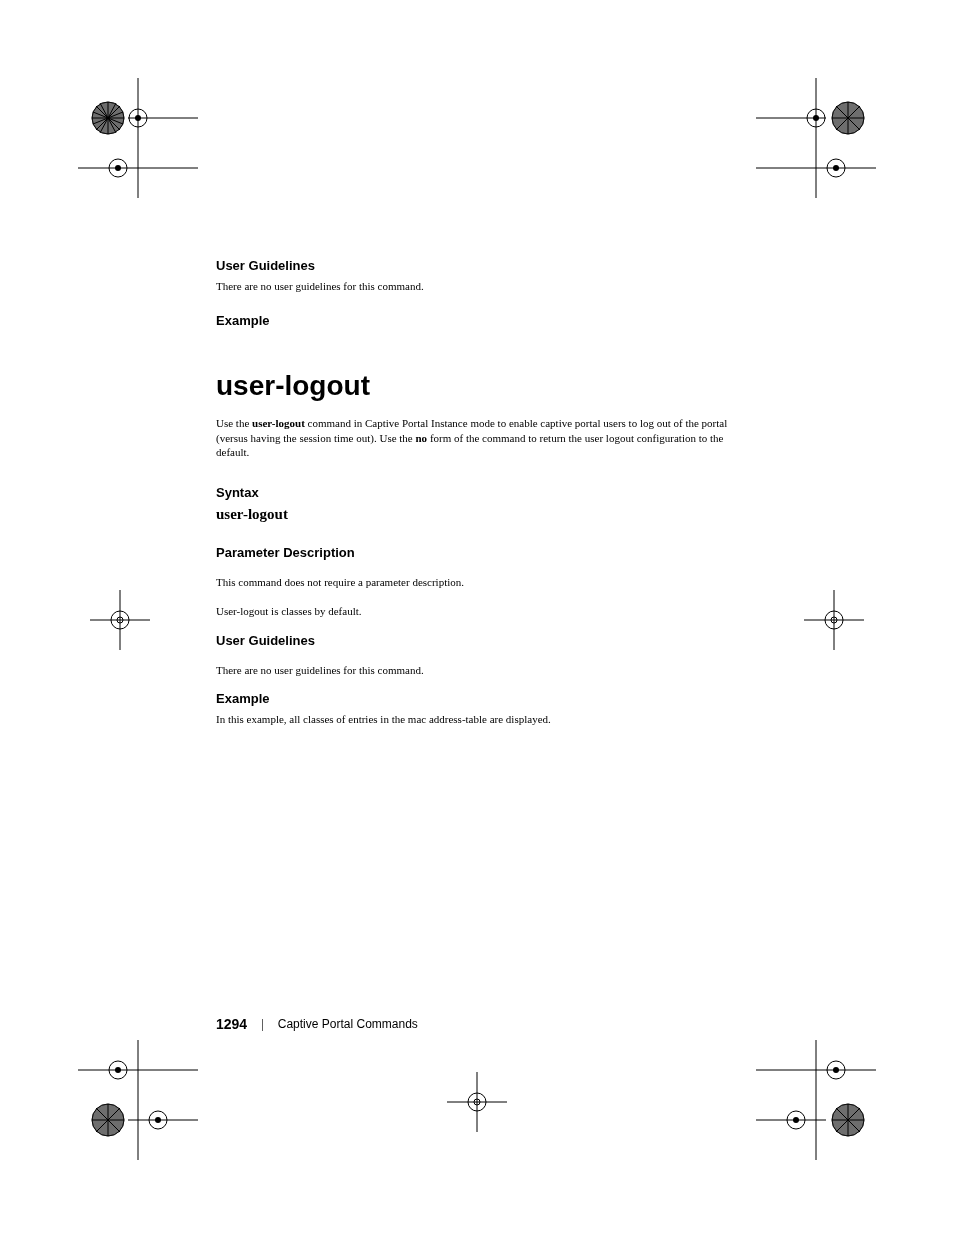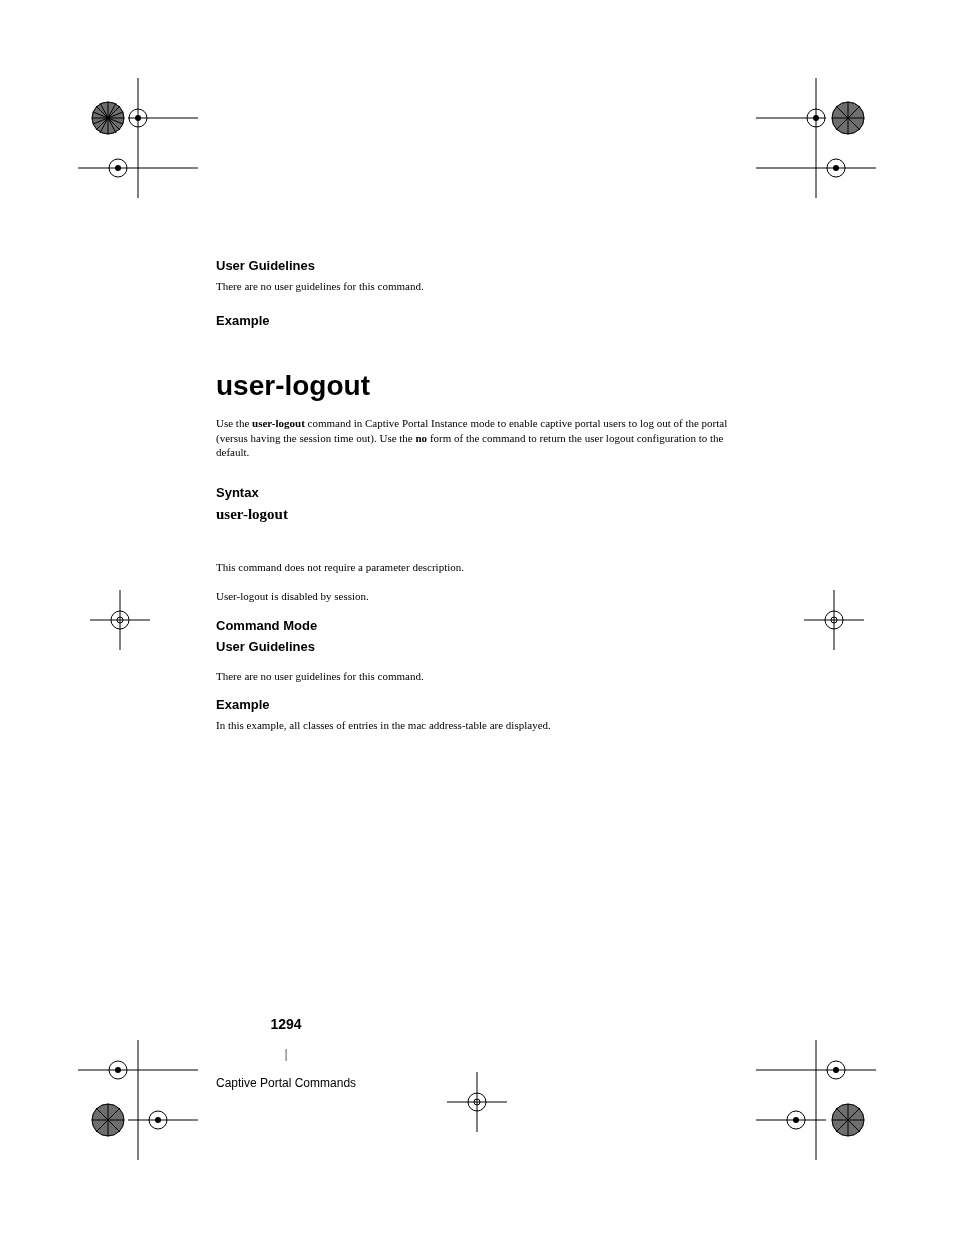--- a/index.html
+++ b/index.html
@@ -47,21 +47,20 @@
   .gap-l { height: 36px; }
 
   .footer {
     position: absolute;
     left: 216px;
     top: 1016px;
     font-size: 13px;
     display: flex;
     align-items: center;
     gap: 14px;
-    flex-direction: column;
   }
   .footer .pnum {
     font-family: Arial, Helvetica, sans-serif;
     font-weight: bold;
     font-size: 14px;
   }
   .footer .sep {
     color: #000;
     font-size: 13px;
   }
@@ -108,25 +107,25 @@
     <span>Use the </span><b>user-logout</b><span> command in Captive Portal Instance mode to enable captive portal users to log out of the portal (versus having the session time out). Use the </span><b>no</b><span> form of the command to return the user logout configuration to the default.</span>
   </p>
 
   <div class="gap-s"></div>
 
   <div class="h-sub">Syntax</div>
   <p class="syntax-line">user-logout</p>
 
   <div class="gap-m"></div>
 
+  <div class="h-sub">Parameter Description</div>
   <p class="body-text tight">This command does not require a parameter description.</p>
 
-  <p class="body-text tight">User-logout is disabled by session.</p>
-
-  <div class="h-sub">Command Mode</div>
+  <p class="body-text tight">User-logout is classes by default.</p>
+
 
   <div class="h-sub">User Guidelines</div>
   <p class="body-text tight">There are no user guidelines for this command.</p>
 
   <div class="h-sub">Example</div>
   <p class="body-text">In this example, all classes of entries in the mac address-table are displayed.</p>
 
 </div>
 
 <div class="footer">

